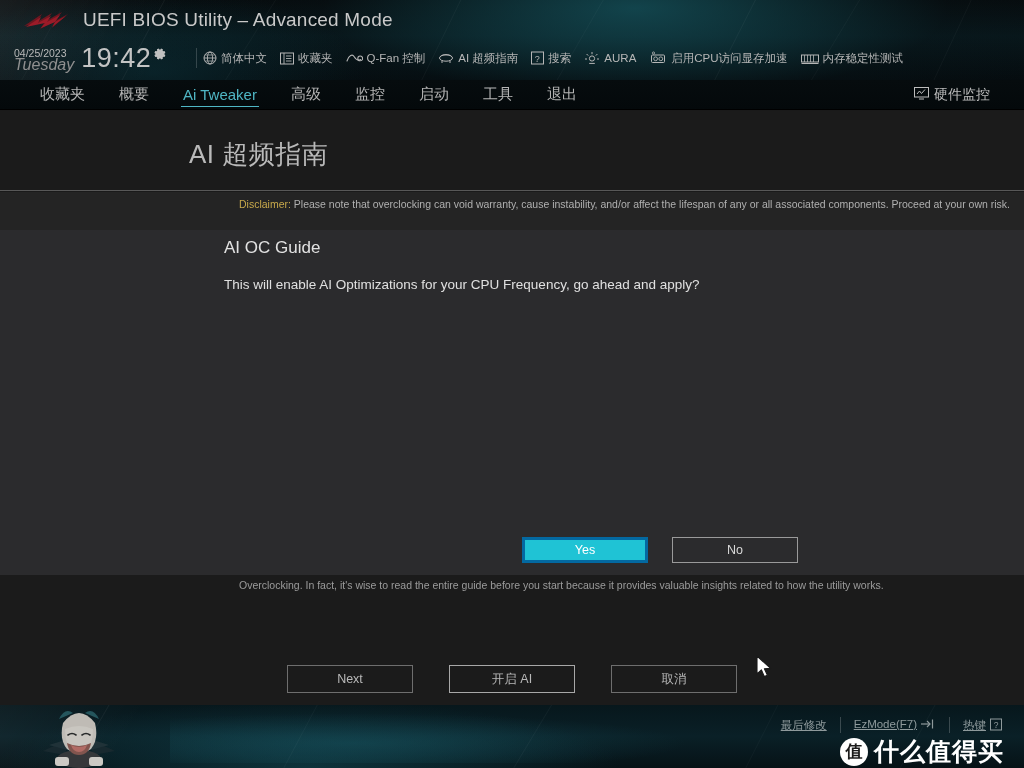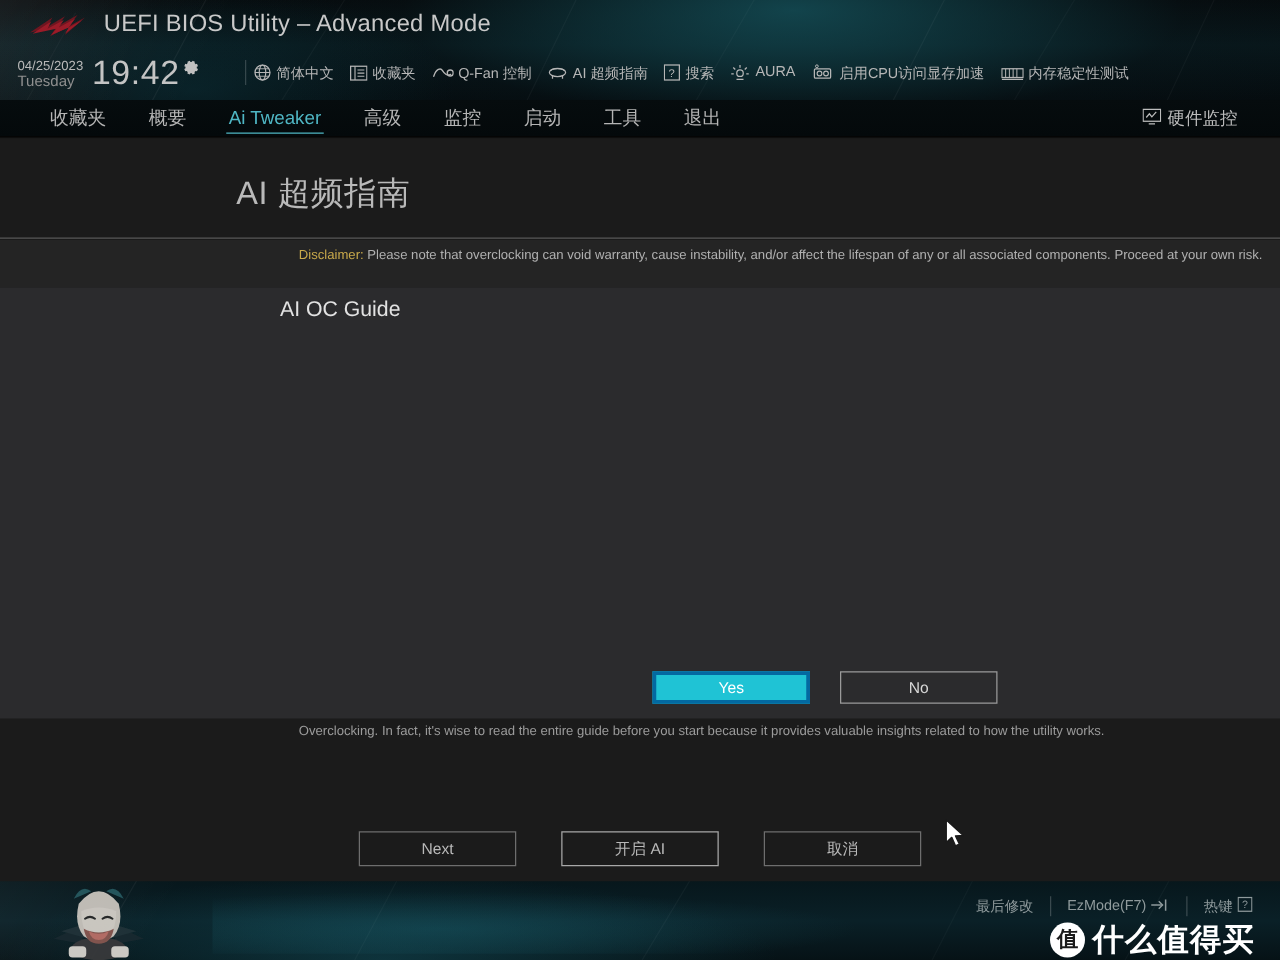--- a/index.html
+++ b/index.html
@@ -33,21 +33,21 @@
   .s8 { left:980px; top:-20px; width:1px; height:150px; transform:rotate(25deg); background:rgba(255,255,255,0.035); }
 
   .rog-logo { position:absolute; left:22px; top:9px; width:48px; height:26px; }
   .title-main {
     position:absolute; left:83px; top:9px;
     font-size:19px; color:#c9c9c9; letter-spacing:0.2px; white-space:nowrap;
   }
 
   .datetime { position:absolute; left:14px; top:45px; display:flex; align-items:flex-start; }
   .dt-date { font-size:10.5px; line-height:12px; color:#b9b9b9; padding-top:2px; }
-  .dt-day  { font-size:12px; line-height:12px; color:#8f8f8f; }
+  .dt-day  { font-size:16px; line-height:12px; color:#8f8f8f;font-style:italic; }
   .dt-time { font-size:27px; line-height:27px; color:#c4c4c4; margin-left:7px; letter-spacing:0.5px; font-weight:300; }
   .dt-gear { margin-left:2px; margin-top:2px; }
 
   .hdr-sep { position:absolute; top:48px; width:1px; height:20px; background:rgba(255,255,255,0.18); }
 
   .toolbar { position:absolute; left:203px; top:48px; display:flex; align-items:center; height:20px; }
   .tb-item { display:flex; align-items:center; height:20px; margin-right:13px; white-space:nowrap; cursor:pointer; }
   .tb-item .ico { display:inline-flex; align-items:center; justify-content:center; margin-right:4px; }
   .tb-item .lbl { font-size:11.5px; color:#b6b6b6; }
 
@@ -150,21 +150,21 @@
   .b1 { left:120px; top:-20px; width:1px; height:110px; transform:rotate(30deg); }
   .b2 { left:330px; top:-25px; width:1px; height:120px; transform:rotate(28deg); background:rgba(255,255,255,0.035);}
   .b3 { left:560px; top:-15px; width:1px; height:100px; transform:rotate(31deg); background:rgba(255,255,255,0.04);}
   .b4 { left:790px; top:-25px; width:1px; height:115px; transform:rotate(27deg); background:rgba(255,255,255,0.03);}
   .b5 { left:940px; top:-10px; width:1px; height:95px;  transform:rotate(29deg); background:rgba(255,255,255,0.035);}
   .bb-glow {
     position:absolute; left:170px; top:8px; width:520px; height:50px;
     background:radial-gradient(ellipse at 35% 60%, rgba(30,110,125,0.32) 0%, rgba(10,30,36,0) 70%);
   }
   .bb-status { position:absolute; right:22px; top:12px; display:flex; align-items:center; }
-  .bs-item { font-size:11.5px; color:#8f9a9c; display:flex; align-items:center; white-space:nowrap; cursor:pointer; }
+  .bs-item { font-size:11.5px; color:#8f9a9c; display:flex; align-items:flex-start; white-space:nowrap; cursor:pointer;text-decoration:underline; }
   .bs-div { width:1px; height:16px; background:rgba(255,255,255,0.2); margin:0 13px; }
 
   .mascot { position:absolute; left:25px; top:-6px; width:108px; height:70px; }
 
   .watermark { position:absolute; right:20px; top:30px; display:flex; align-items:center; }
   .wm-circle {
     width:28px; height:28px; border-radius:50%; background:#ffffff;
     display:flex; align-items:center; justify-content:center;
     font-size:17px; color:#1b1b1b; font-weight:bold;
   }
@@ -343,20 +343,21 @@
   <div class="title-band">
     <div class="page-title">AI 超频指南</div>
   </div>
 
   <div class="disclaimer-band">
     <div class="disclaimer-text"><span class="kw">Disclaimer:</span><span> Please note that overclocking can void warranty, cause instability, and/or affect the lifespan of any or all associated components. Proceed at your own risk.</span></div>
   </div>
 
   <div class="content">
     <div class="dlg-title">AI OC Guide</div>
+    <div class="dlg-body">This will enable AI Optimizations for your CPU Frequency, go ahead and apply?</div>
     <div class="yesno">
       <div class="btn-yes">Yes</div>
       <div class="btn-no">No</div>
     </div>
   </div>
 
   <div class="footer-panel">
     <div class="footer-help">Overclocking. In fact, it's wise to read the entire guide before you start because it provides valuable insights related to how the utility works.</div>
     <div class="footer-btns">
       <div class="fbtn">Next</div>

